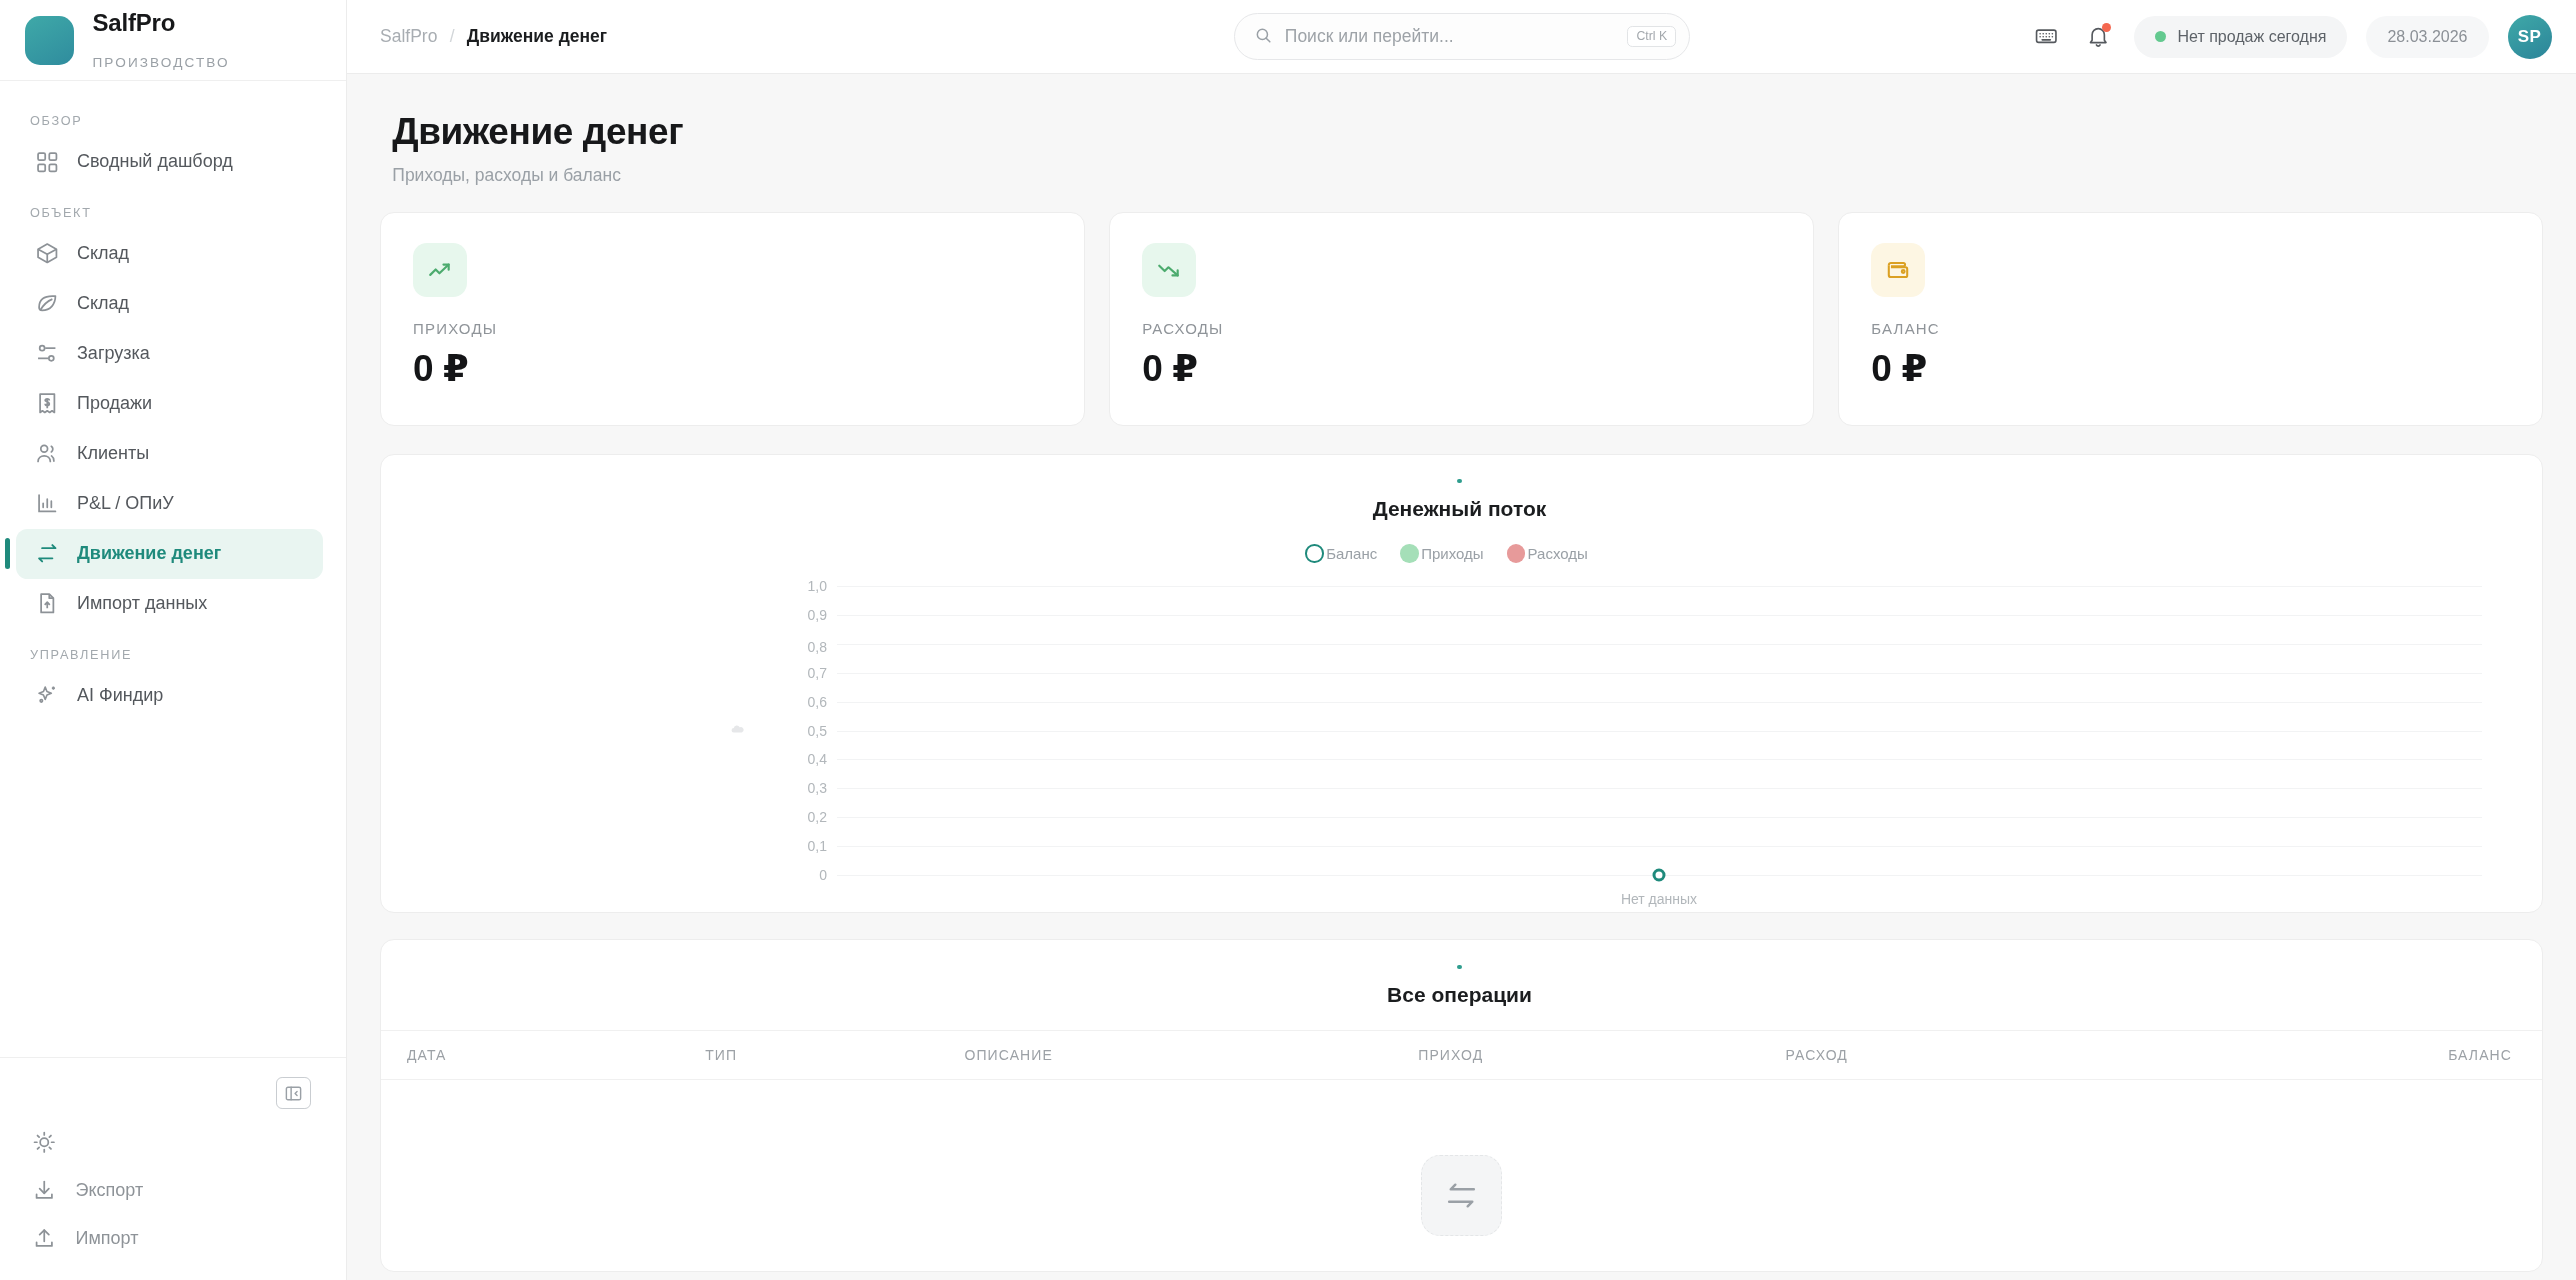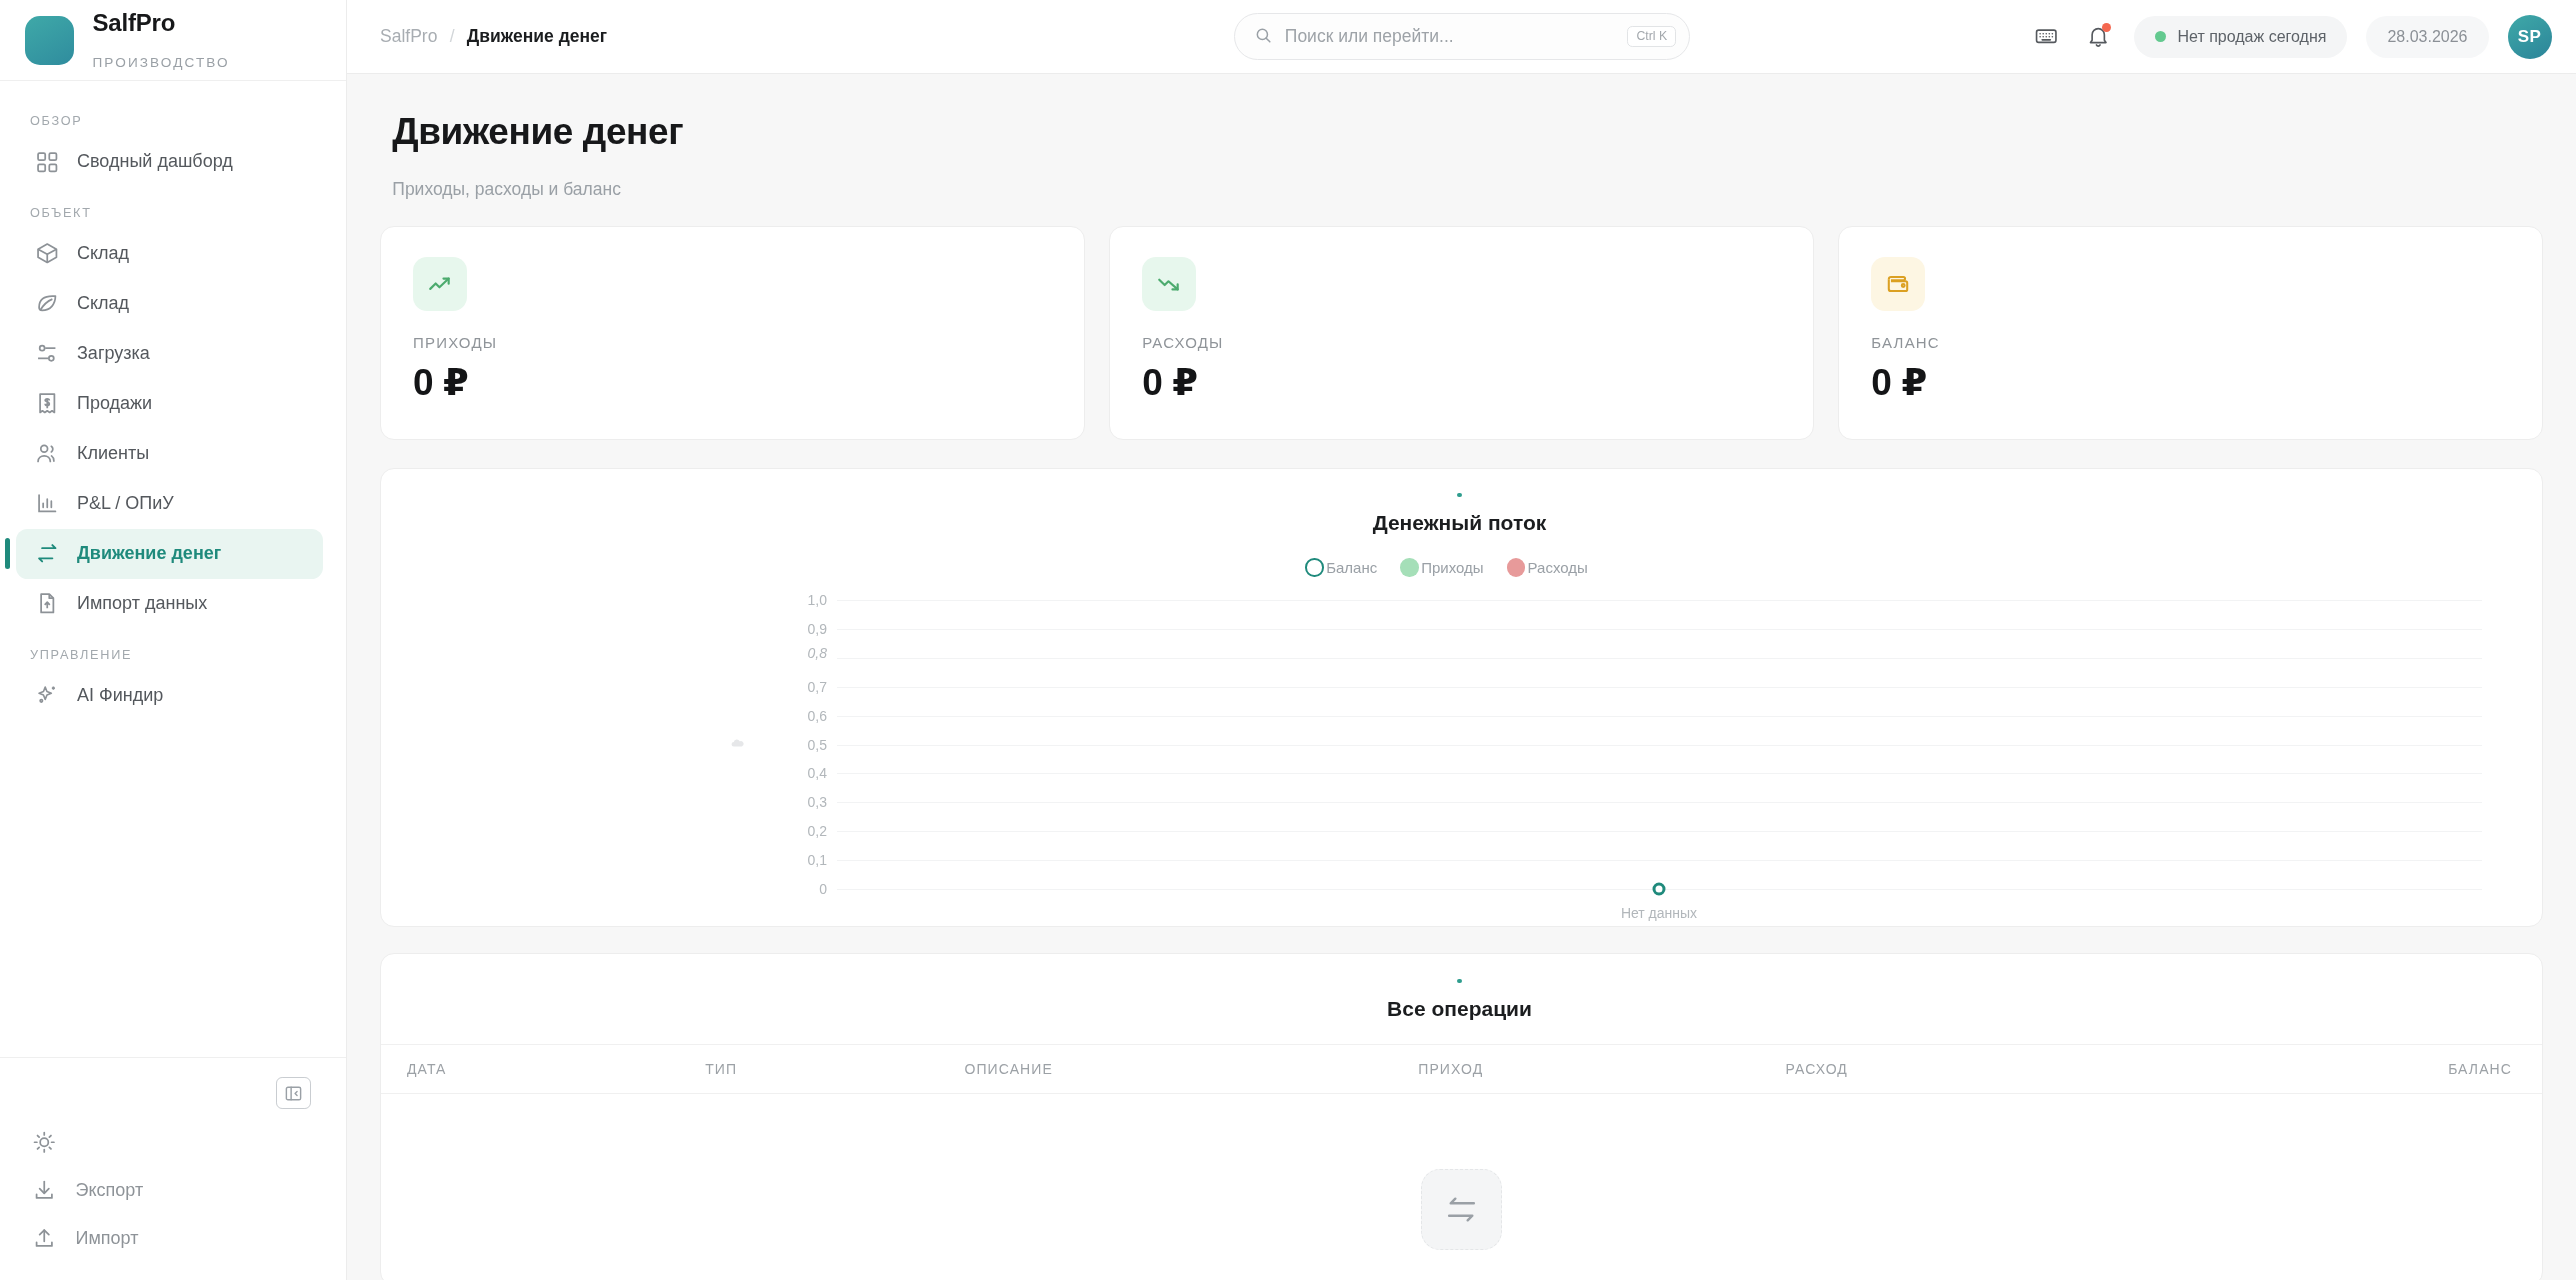--- a/index.html
+++ b/index.html
@@ -139,21 +139,21 @@
     background: linear-gradient(150deg, #3fa9a8 0%, #2b8499 100%);
     color: #fff; font-size: 17px; font-weight: bold;
     display: flex; align-items: center; justify-content: center; cursor: pointer;
     letter-spacing: 0.4px;
   }
 
   
   .content { flex: 1 1 auto; overflow: hidden; padding: 0 33px 0 33px; }
   .page-head { padding: 37px 8.8px 26px 12.3px; }
   .page-title { font-size: 37px; font-weight: bold; color: #17181a; letter-spacing: -0.4px; }
-  .page-sub { font-size: 17.5px; color: #9aa0a6; margin-top: 26px; }
+  .page-sub { font-size: 17.5px; color: #9aa0a6; margin-top: 12px; }
 
   .kpi-row { display: flex; gap: 24.5px; margin-bottom: 28px; }
   .kpi-card {
     flex: 1 1 0; background: #fff; border: 0.9px solid #ededed; border-radius: 14px;
     padding: 30px 32px 35px 32px; min-height: 193px;
   }
   .kpi-ic {
     width: 54px; height: 54px; border-radius: 14px;
     display: flex; align-items: center; justify-content: center; margin-bottom: 23px;
   }
@@ -504,21 +504,21 @@
             <span class="chart-mini-icon" style="top:50%">
               <svg viewBox="0 0 24 24" width="15" height="15" fill="#b8bdc1">
                   <path d="M6 15a3.5 3.5 0 010-7 5 5 0 019.5-1.2A3.8 3.8 0 0119 15z"></path>
                 </svg>
             </span>
           <div class="grid-row" style="top: 7px;"></div>
               <div class="ytick" style="top: 7px;">1,0</div>
               <div class="grid-row" style="top: 36px;"></div>
               <div class="ytick" style="top: 36px;">0,9</div>
               <div class="grid-row" style="top: 65px;"></div>
-              <div class="ytick" style="top: 60px; font-style: italic;">0,8</div>
+              <div class="ytick" style="top: 68px;">0,8</div>
               <div class="grid-row" style="top: 94px;"></div>
               <div class="ytick" style="top: 94px;">0,7</div>
               <div class="grid-row" style="top: 123px;"></div>
               <div class="ytick" style="top: 123px;">0,6</div>
               <div class="grid-row" style="top: 152px;"></div>
               <div class="ytick" style="top: 152px;">0,5</div>
               <div class="grid-row" style="top: 180px;"></div>
               <div class="ytick" style="top: 180px;">0,4</div>
               <div class="grid-row" style="top: 209px;"></div>
               <div class="ytick" style="top: 209px;">0,3</div>

